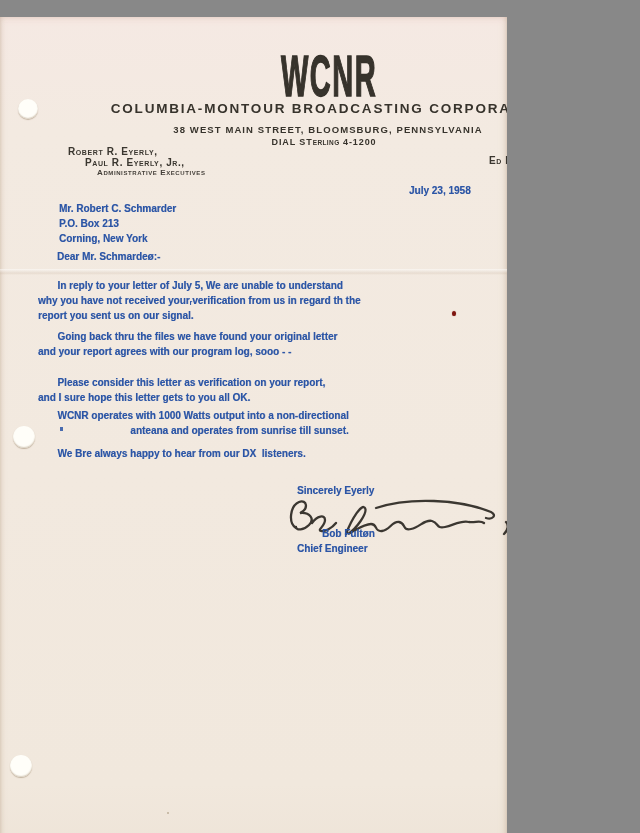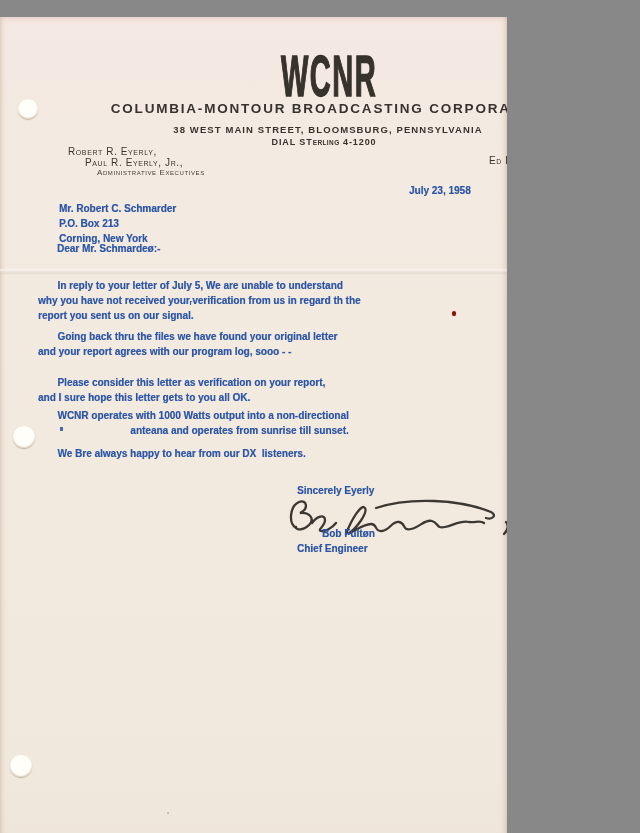--- a/index.html
+++ b/index.html
@@ -15,32 +15,32 @@
   }
   
   .hdr{position:absolute;color:#37332c;font-weight:700;text-align:center;white-space:nowrap;}
   #callsign{left:9px;width:640px;top:30px;font-size:58px;line-height:1;
     letter-spacing:3px;transform:scaleX(.5);transform-origin:50% 0;
     -webkit-text-stroke:1.5px #35312a;}
   #company{left:10px;width:640px;top:84px;font-size:13.5px;letter-spacing:1.8px;}
   #street{left:8px;width:640px;top:107px;font-size:9.5px;letter-spacing:1.1px;}
   #phone{left:4px;width:640px;top:120px;font-size:9px;letter-spacing:.9px;}
   #phone .small{font-size:6.5px;letter-spacing:.4px;}
-  .officer{position:absolute;color:#3a362f;font-weight:400;font-variant:small-caps;
+  .officer{position:absolute;color:#3a362f;font-weight:700;font-variant:small-caps;
     white-space:nowrap;letter-spacing:.6px;}
   .officer.nm{font-size:10px;}
   .officer.tt{font-size:8px;color:#45403a;}
   
   .typed{position:absolute;margin:0;color:#2b55a6;font-weight:700;
     font-family:Liberation Sans, sans-serif;
     font-size:10px;line-height:15px;white-space:pre;
     text-shadow:.4px .4px .5px rgba(40,80,160,.45);}
   #date{left:409px;top:166px;}
   #recipient{left:59px;top:184px;}
-  #salutation{left:57px;top:224px;}
+  #salutation{left:57px;top:232px;}
   #p1{left:38px;top:261px;}
   #p2{left:38px;top:312px;}
   #p3{left:38px;top:358px;}
   #p4{left:38px;top:391px;text-align:right;}
   #p5{left:38px;top:429px;}
   #closing{left:297px;top:466px;}
   #signed-name{left:306px;top:509px;padding-left:16px;}
   #signed-title{left:297px;top:524px;}
   
   #sig{position:absolute;left:284px;top:476px;width:232px;height:48px;}

